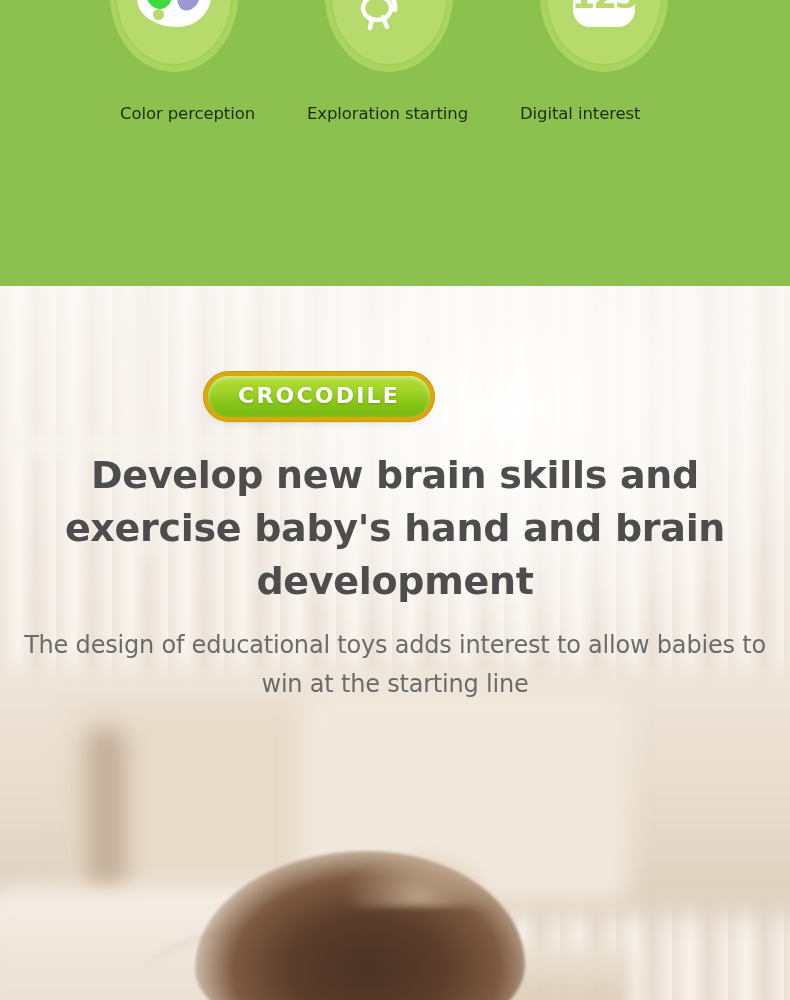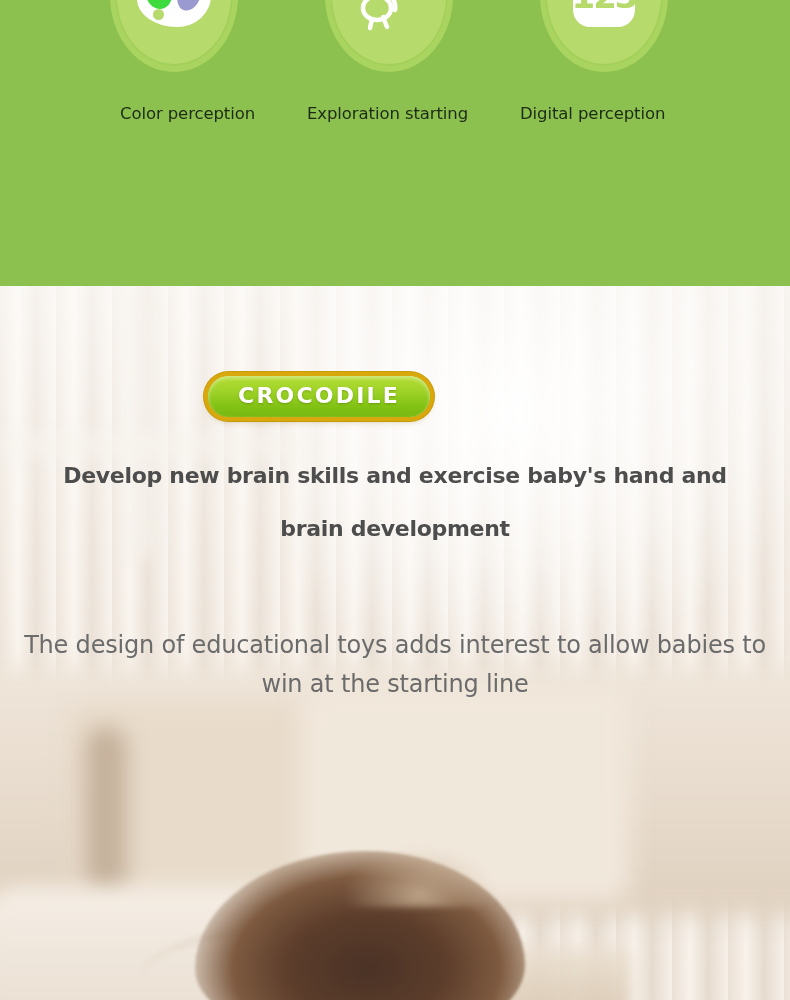--- a/index.html
+++ b/index.html
@@ -192,21 +192,21 @@
     line-height:1;
     text-shadow:0 1px 2px rgba(80,110,0,0.45);
     white-space:nowrap;
   }
 
   
   .hero-heading{
     position:absolute; left:0; top:163px; width:790px;
     text-align:center;
     font-family:"DejaVu Sans", sans-serif;
-    font-size:22px;
+    font-size:38px;
     line-height:53px;
     color:#4d4d4d;
     letter-spacing:-0.3px;
     padding:0 55px;
   }
   .hero-sub{
     position:absolute; left:0; top:340px; width:790px;
     text-align:center;
     font-family:"DejaVu Sans", sans-serif;
     font-size:24px;
@@ -260,21 +260,21 @@
         <div class="icon-wrap">
           <div class="num-card">123</div>
         </div>
       </div>
 
     </div>
 
     <div class="labels-row">
       <div class="feature-label" id="label-0">Color perception</div>
       <div class="feature-label" id="label-1">Exploration starting</div>
-      <div class="feature-label" id="label-2">Digital perception</div>
+      <div class="feature-label" id="label-2">Digital interest</div>
     </div>
 
   </section>
 
   <section class="hero">
 
     <div class="photo-bg"></div>
     <div class="light-pool"></div>
     <div class="win-frame-v"></div>
     <div class="win-frame-h"></div>

